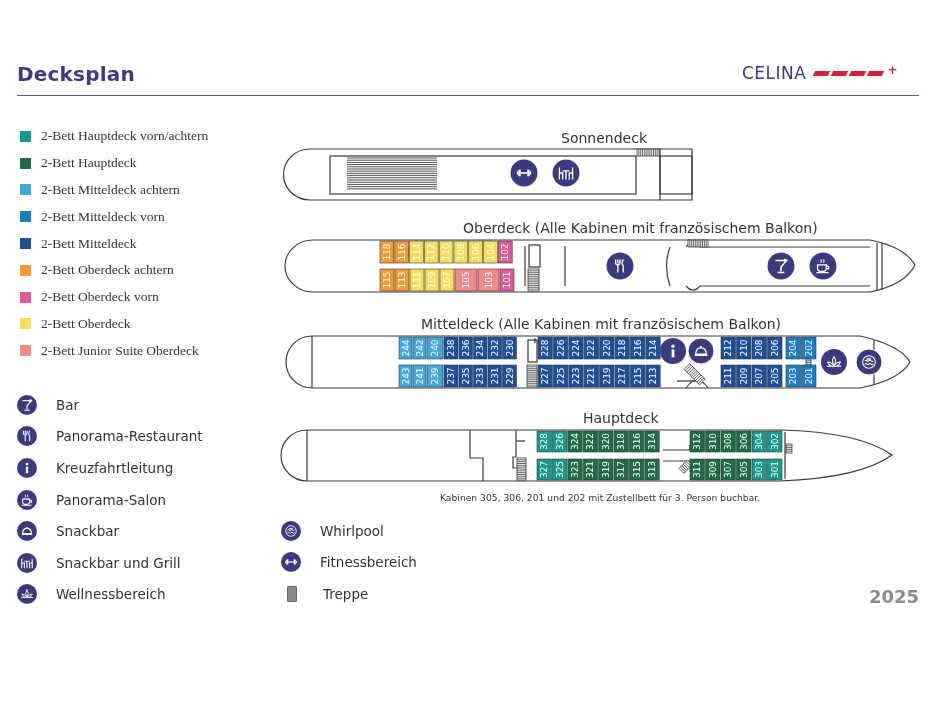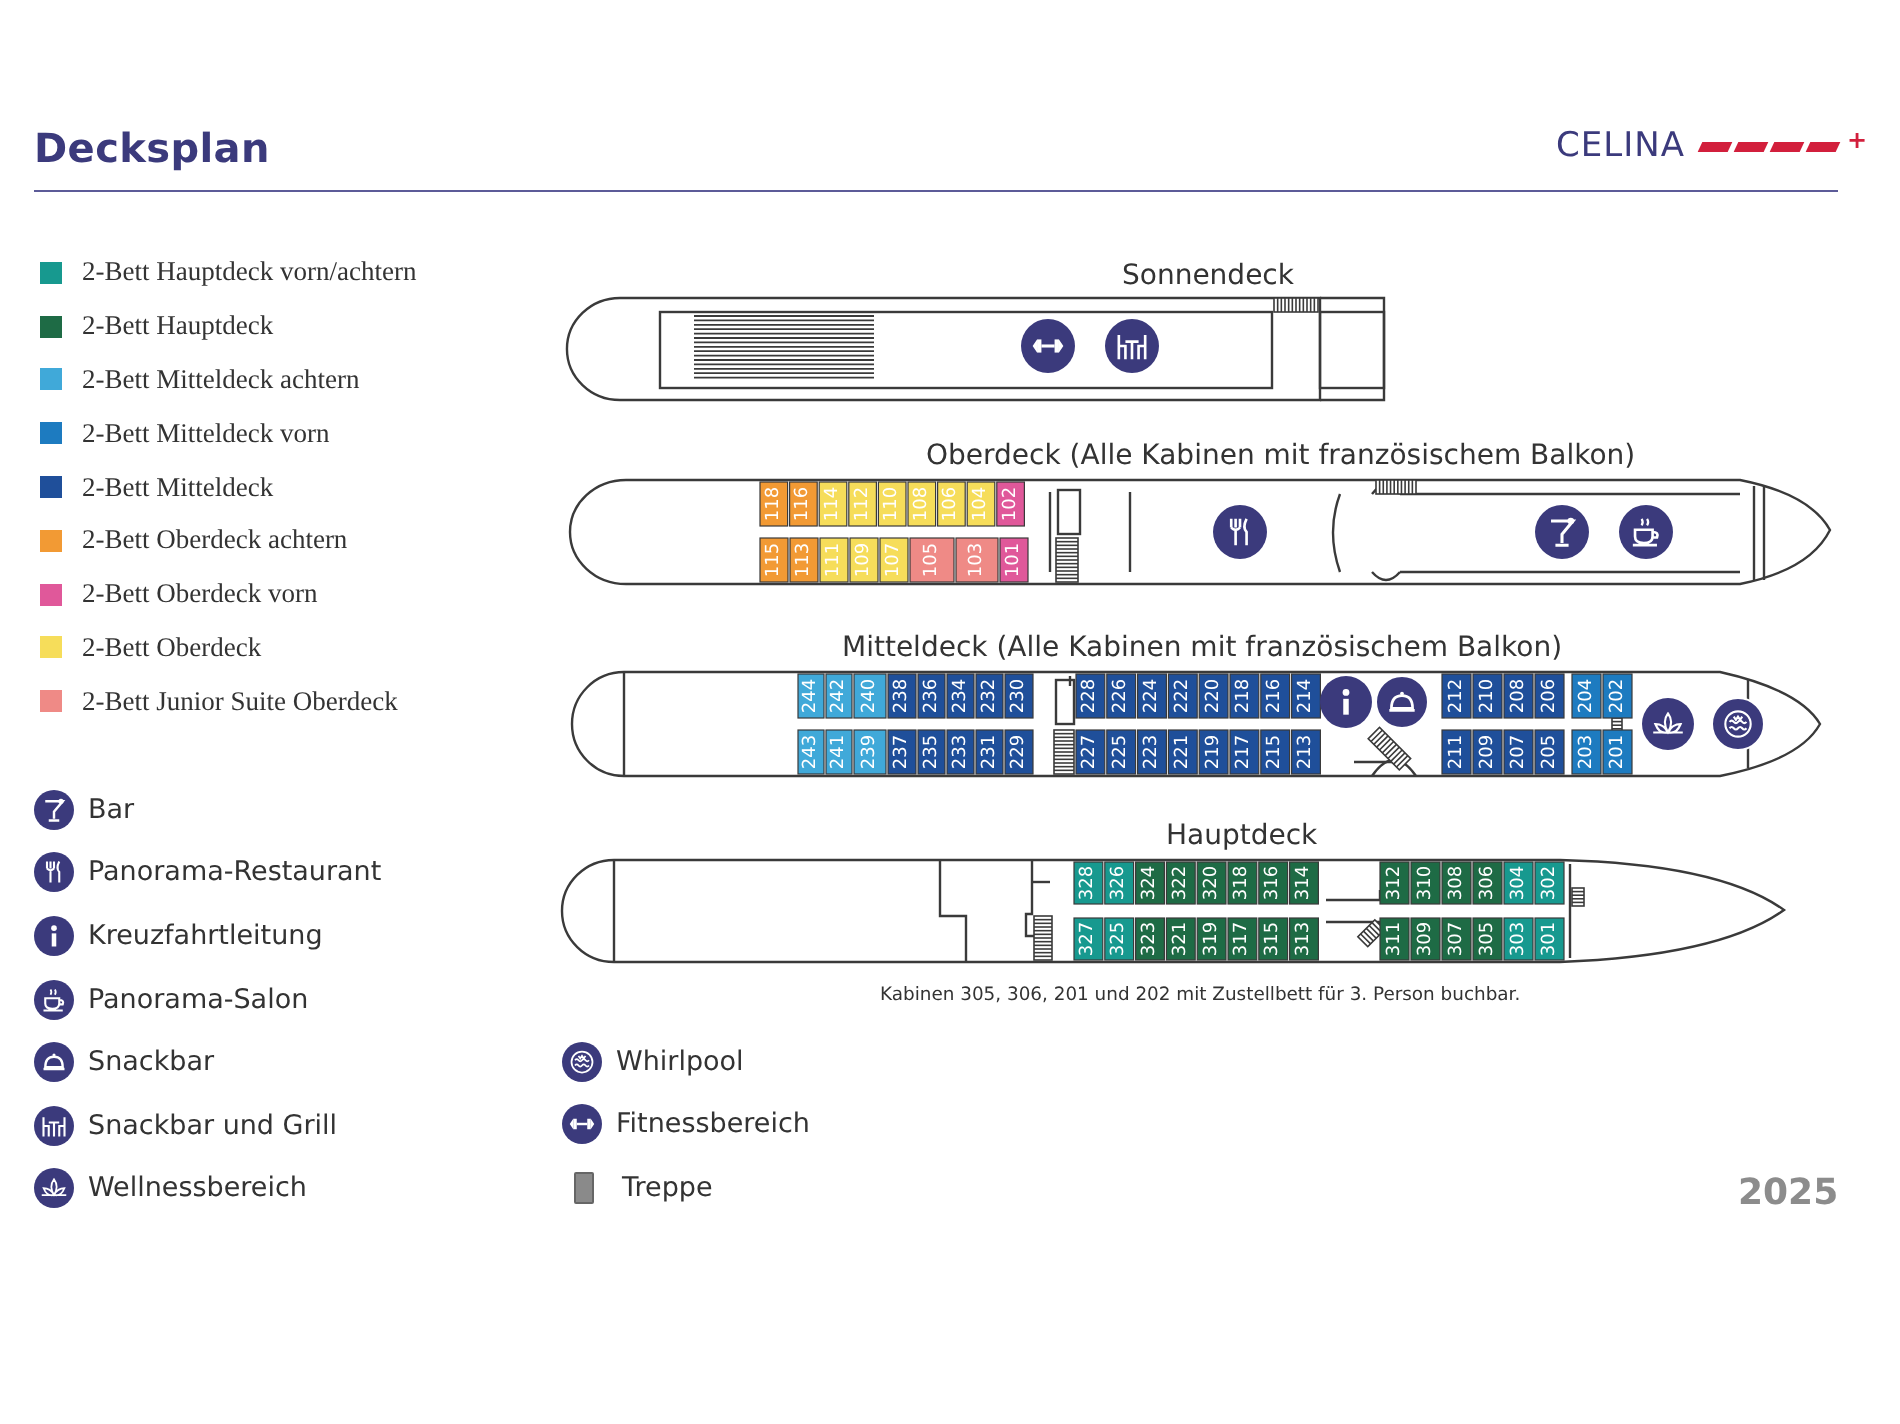--- a/index.html
+++ b/index.html
@@ -1,28 +1,28 @@
 <!DOCTYPE html>
 <html><head>
 <meta charset="utf-8">
 <style>
   html, body { margin:0; padding:0; background:#ffffff; }
   body { width:950px; height:712px; position:relative; overflow:hidden; font-family:"DejaVu Sans", sans-serif; color:#2d2d2d; }
   .title { position:absolute; left:17px; top:62px; font-size:20px; font-weight:bold; color:#3b3a7c; letter-spacing:0.2px; }
   .rule { position:absolute; left:17px; top:95px; width:902px; height:1px; background:#5c5b98; }
-  .brand { position:absolute; left:778px; top:63px; display:flex; align-items:center; }
+  .brand { position:absolute; left:742px; top:63px; display:flex; align-items:center; }
   .brand-name { font-size:17px; color:#3b3a7c; letter-spacing:0.5px; }
   .brand-marks { display:flex; margin-left:8px; align-items:center; }
   .brand-mark { width:15px; height:5px; background:#d21f3c; transform:skewX(-25deg); margin-right:3px; }
   .brand-plus { color:#d21f3c; font-size:12px; font-weight:bold; margin-left:1px; margin-top:-6px; }
   .legend { position:absolute; left:20px; top:123px; }
   .legend-item { display:flex; align-items:center; height:26.8px; font-size:13.5px; color:#333;font-family:Liberation Serif, serif; }
   .legend-swatch { width:11px; height:11px; margin-right:10px; flex:none; }
   .ilegend { position:absolute; }
-  .ilegend-item { display:flex; align-items:center; height:31.6px; font-size:13.5px; color:#333; }
+  .ilegend-item { display:flex; align-items:center; height:31.6px; font-size:13.5px; color:#333;gap:12px; }
   .ic { width:20px; height:20px; border-radius:50%; background:#3b3a7c; color:#fff; display:flex; align-items:center; justify-content:center; margin-right:7px; flex:none; }
   .ic svg { width:14px; height:14px; }
   .treppe-ic { width:8px; height:14px; background:#8a8a8a; border:1px solid #666; margin:0 14px 0 6px; border-radius:1px; }
   .deck-label { position:absolute; font-size:14px; color:#333; white-space:nowrap; }
   .note { position:absolute; left:440px; top:492px; font-size:9.2px; color:#333; }
   .year { position:absolute; left:869px; top:586px; font-size:18px; color:#8c8c8c; font-weight:bold; }
   svg.plan { position:absolute; left:0; top:0; }
   .cab text { font-family:"DejaVu Sans", sans-serif; font-size:9px; fill:#fff; }
 </style>
 </head>

